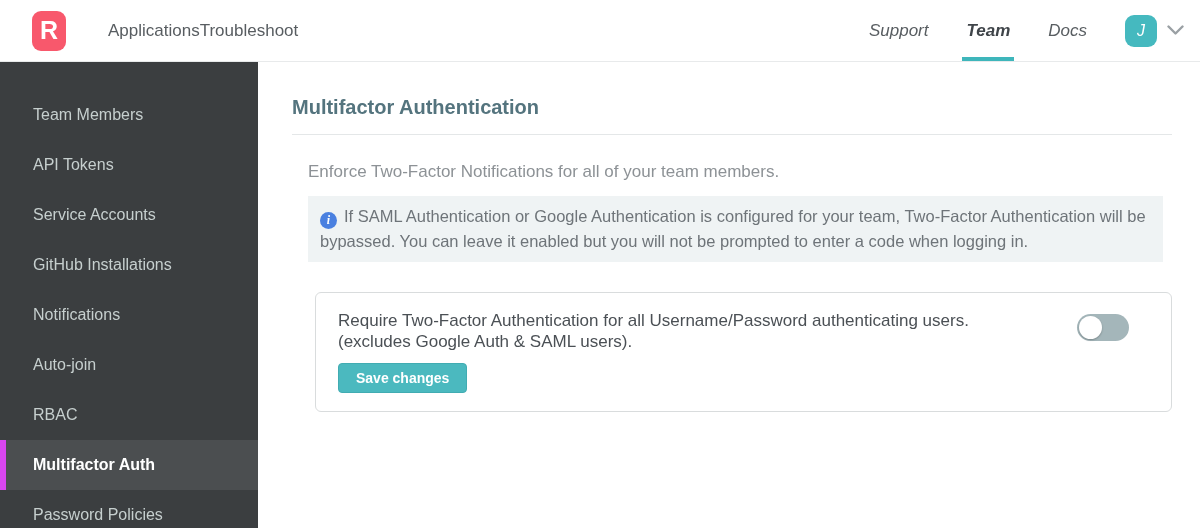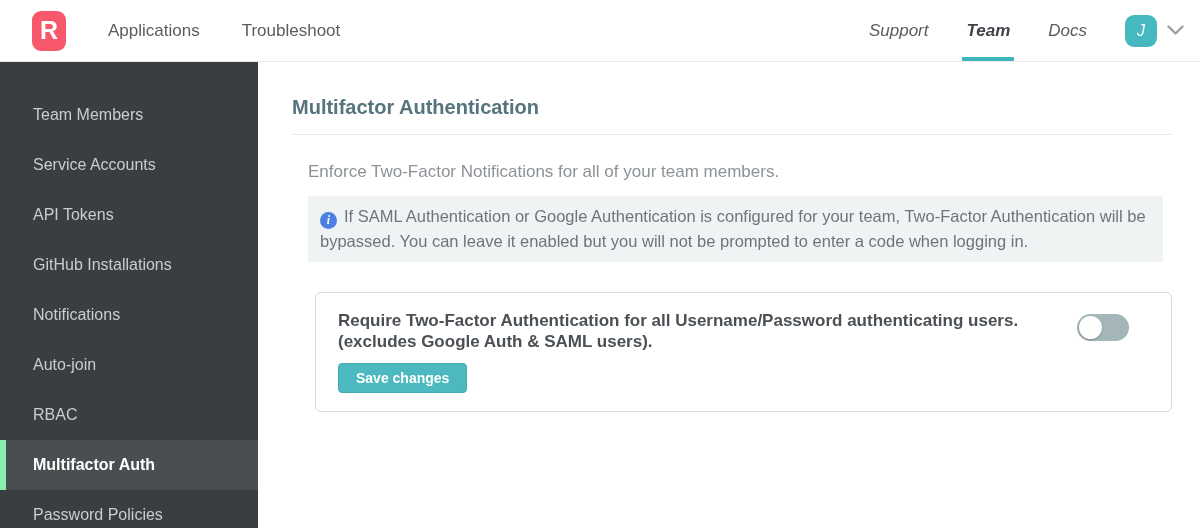--- a/index.html
+++ b/index.html
@@ -15,21 +15,21 @@
     position: absolute; top: 0; left: 0; right: 0; height: 62px;
     background: #fff; border-bottom: 1px solid #e8eaeb;
     display: flex; align-items: center;
   }
   .logo {
     margin-left: 32px; width: 34px; height: 40px; border-radius: 9px;
     background: #f8586c; color: #fff; font-weight: bold; font-size: 25px;
     display: flex; align-items: center; justify-content: center;
     cursor: pointer; flex: 0 0 auto;
   }
-  .nav-left { display: flex; margin-left: 42px; gap: 42px; }
+  .nav-left { display: flex; margin-left: 42px; }
   .nav-right { display: flex; align-items: center; margin-left: auto; margin-right: 16px; gap: 38px; height: 100%; font-style: italic; }
   .nav-link {
     color: #585d61; font-size: 17px; cursor: pointer; position: relative;
     height: 100%; display: flex; align-items: center; white-space: nowrap;
   }
   .nav-link.active { color: #3f4449; font-weight: bold; }
   .nav-link.active::after {
     content: ""; position: absolute; left: -4px; right: -4px; bottom: 0;
     height: 4px; background: #3eb6bb;
   }
@@ -44,21 +44,21 @@
   .sidebar {
     position: absolute; top: 62px; left: 0; bottom: 0; width: 296px;
     background: #3b3e40; padding-top: 28px; overflow: hidden;
   }
   .side-item {
     height: 50px; line-height: 50px; padding-left: 33px;
     color: #c6cfce; font-size: 16px; cursor: pointer; white-space: nowrap;
   }
   .side-item.active {
     background: #4b4e50; color: #ffffff; font-weight: bold;
-    border-left: 6px solid #86efac; padding-left: 27px;
+    border-left: 6px solid #d946ef; padding-left: 27px;
   }
 
   
   .main {
     position: absolute; top: 62px; left: 258px; right: 0; bottom: 0;
     background: #fff; padding: 34px 28px 0 34px;
   }
   .page-title { color: #54747e; font-size: 20px; font-weight: bold; }
   .title-rule { border: none; border-top: 1px solid #e4e7e8; margin-top: 15px; }
   .body-indent { margin-left: 16px; }
@@ -71,21 +71,21 @@
     display: inline-flex; width: 17px; height: 17px; border-radius: 50%;
     background: #4a80e0; color: #fff; font-size: 12px; font-weight: bold;
     font-family: "Liberation Serif", serif; font-style: italic;
     align-items: center; justify-content: center; vertical-align: -2px; margin-right: 7px;
   }
   .setting-card {
     margin-top: 30px; margin-left: 23px;
     border: 1px solid #d9dcdd; border-radius: 6px;
     padding: 17px 22px 18px 22px; background: #fff;
   }
-  .card-row { display: flex; align-items: flex-start; font-weight: bold; }
+  .card-row { display: flex; align-items: flex-start; }
   .card-text { flex: 1; font-size: 17px; line-height: 21px; color: #4b5055; }
   .toggle {
     flex: 0 0 auto; width: 52px; height: 27px; border-radius: 14px;
     background: #a4b6ba; position: relative; cursor: pointer;
     margin-top: 4px; margin-right: 20px;
   }
   .toggle .knob {
     position: absolute; top: 2px; left: 2px; width: 23px; height: 23px;
     border-radius: 50%; background: #fff; box-shadow: 0 1px 2px rgba(0,0,0,.25);
   }
@@ -119,22 +119,22 @@
         <svg width="17" height="11" viewBox="0 0 17 11">
             <polyline points="1.5,1.5 8.5,8.5 15.5,1.5" fill="none" stroke="#9aa0a4" stroke-width="2.4" stroke-linecap="round" stroke-linejoin="round"></polyline>
           </svg>
       </span>
     </div>
   </div>
 </div>
 
 <div class="sidebar">
   <div class="side-item">Team Members</div>
+  <div class="side-item">API Tokens</div>
   <div class="side-item">Service Accounts</div>
-  <div class="side-item">API Tokens</div>
   <div class="side-item">GitHub Installations</div>
   <div class="side-item">Notifications</div>
   <div class="side-item">Auto-join</div>
   <div class="side-item">RBAC</div>
   <div class="side-item active">Multifactor Auth</div>
   <div class="side-item">Password Policies</div>
 </div>
 
 <div class="main">
   <div class="page-title">Multifactor Authentication</div>

